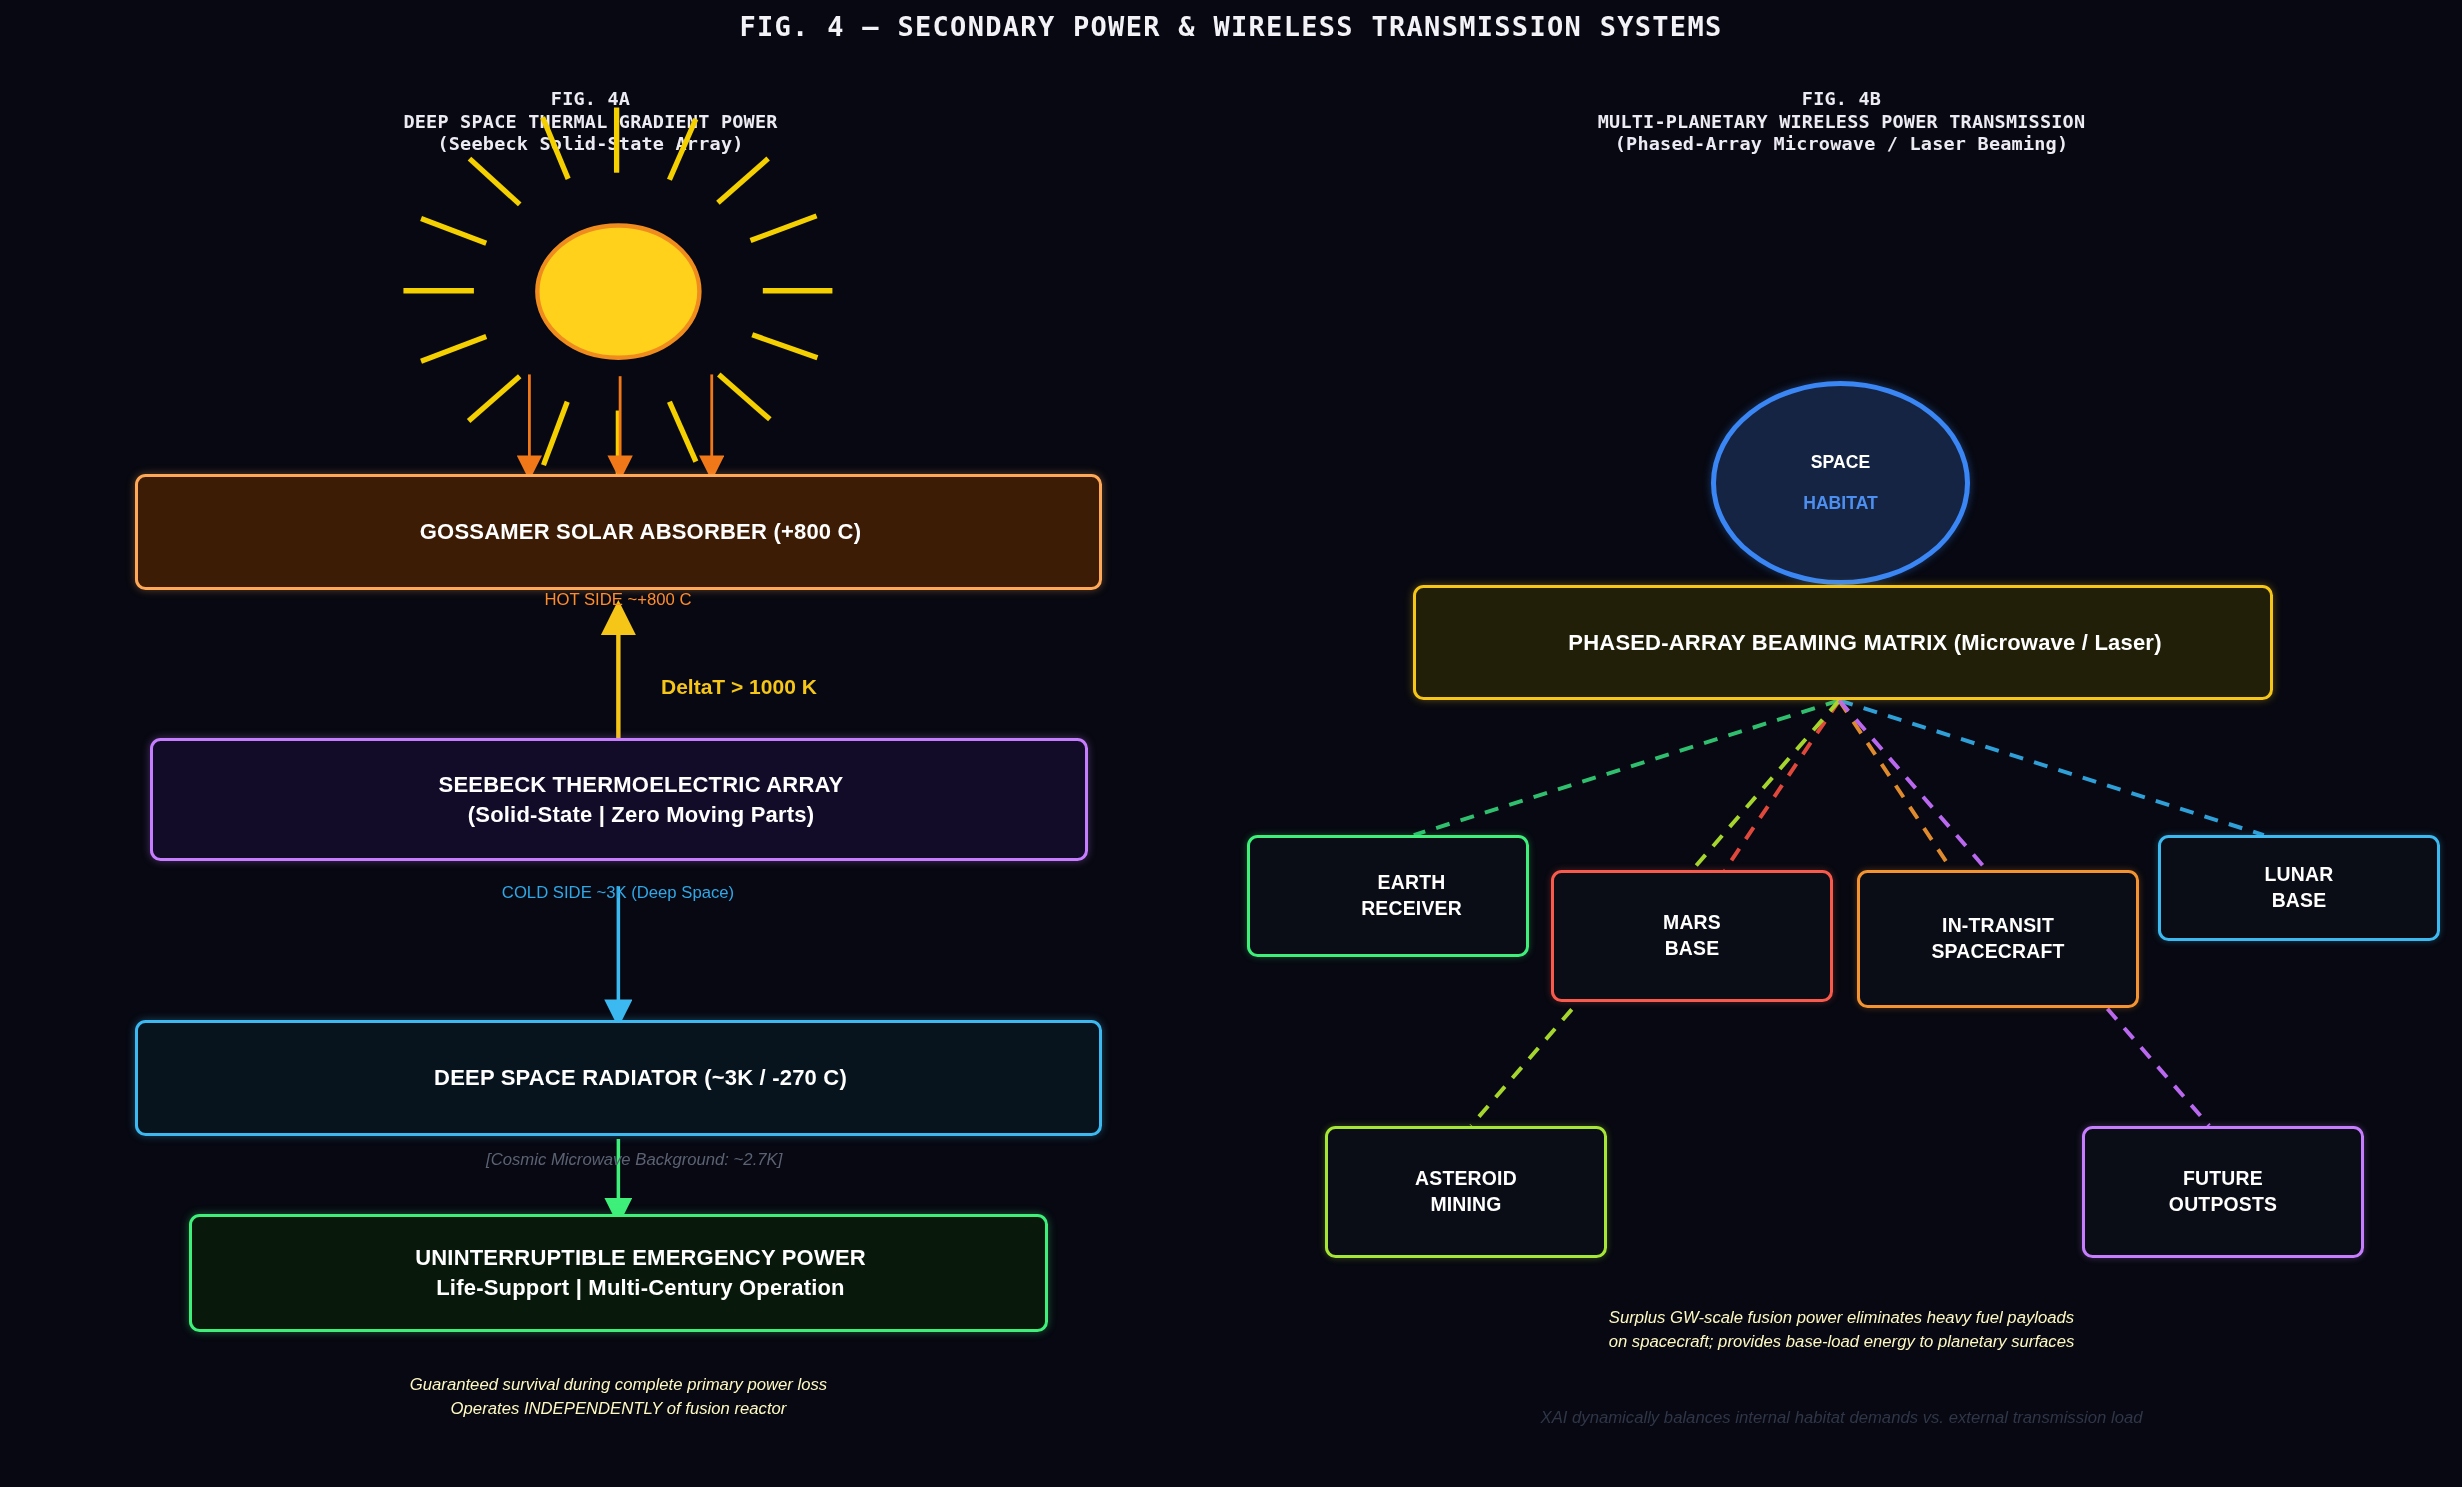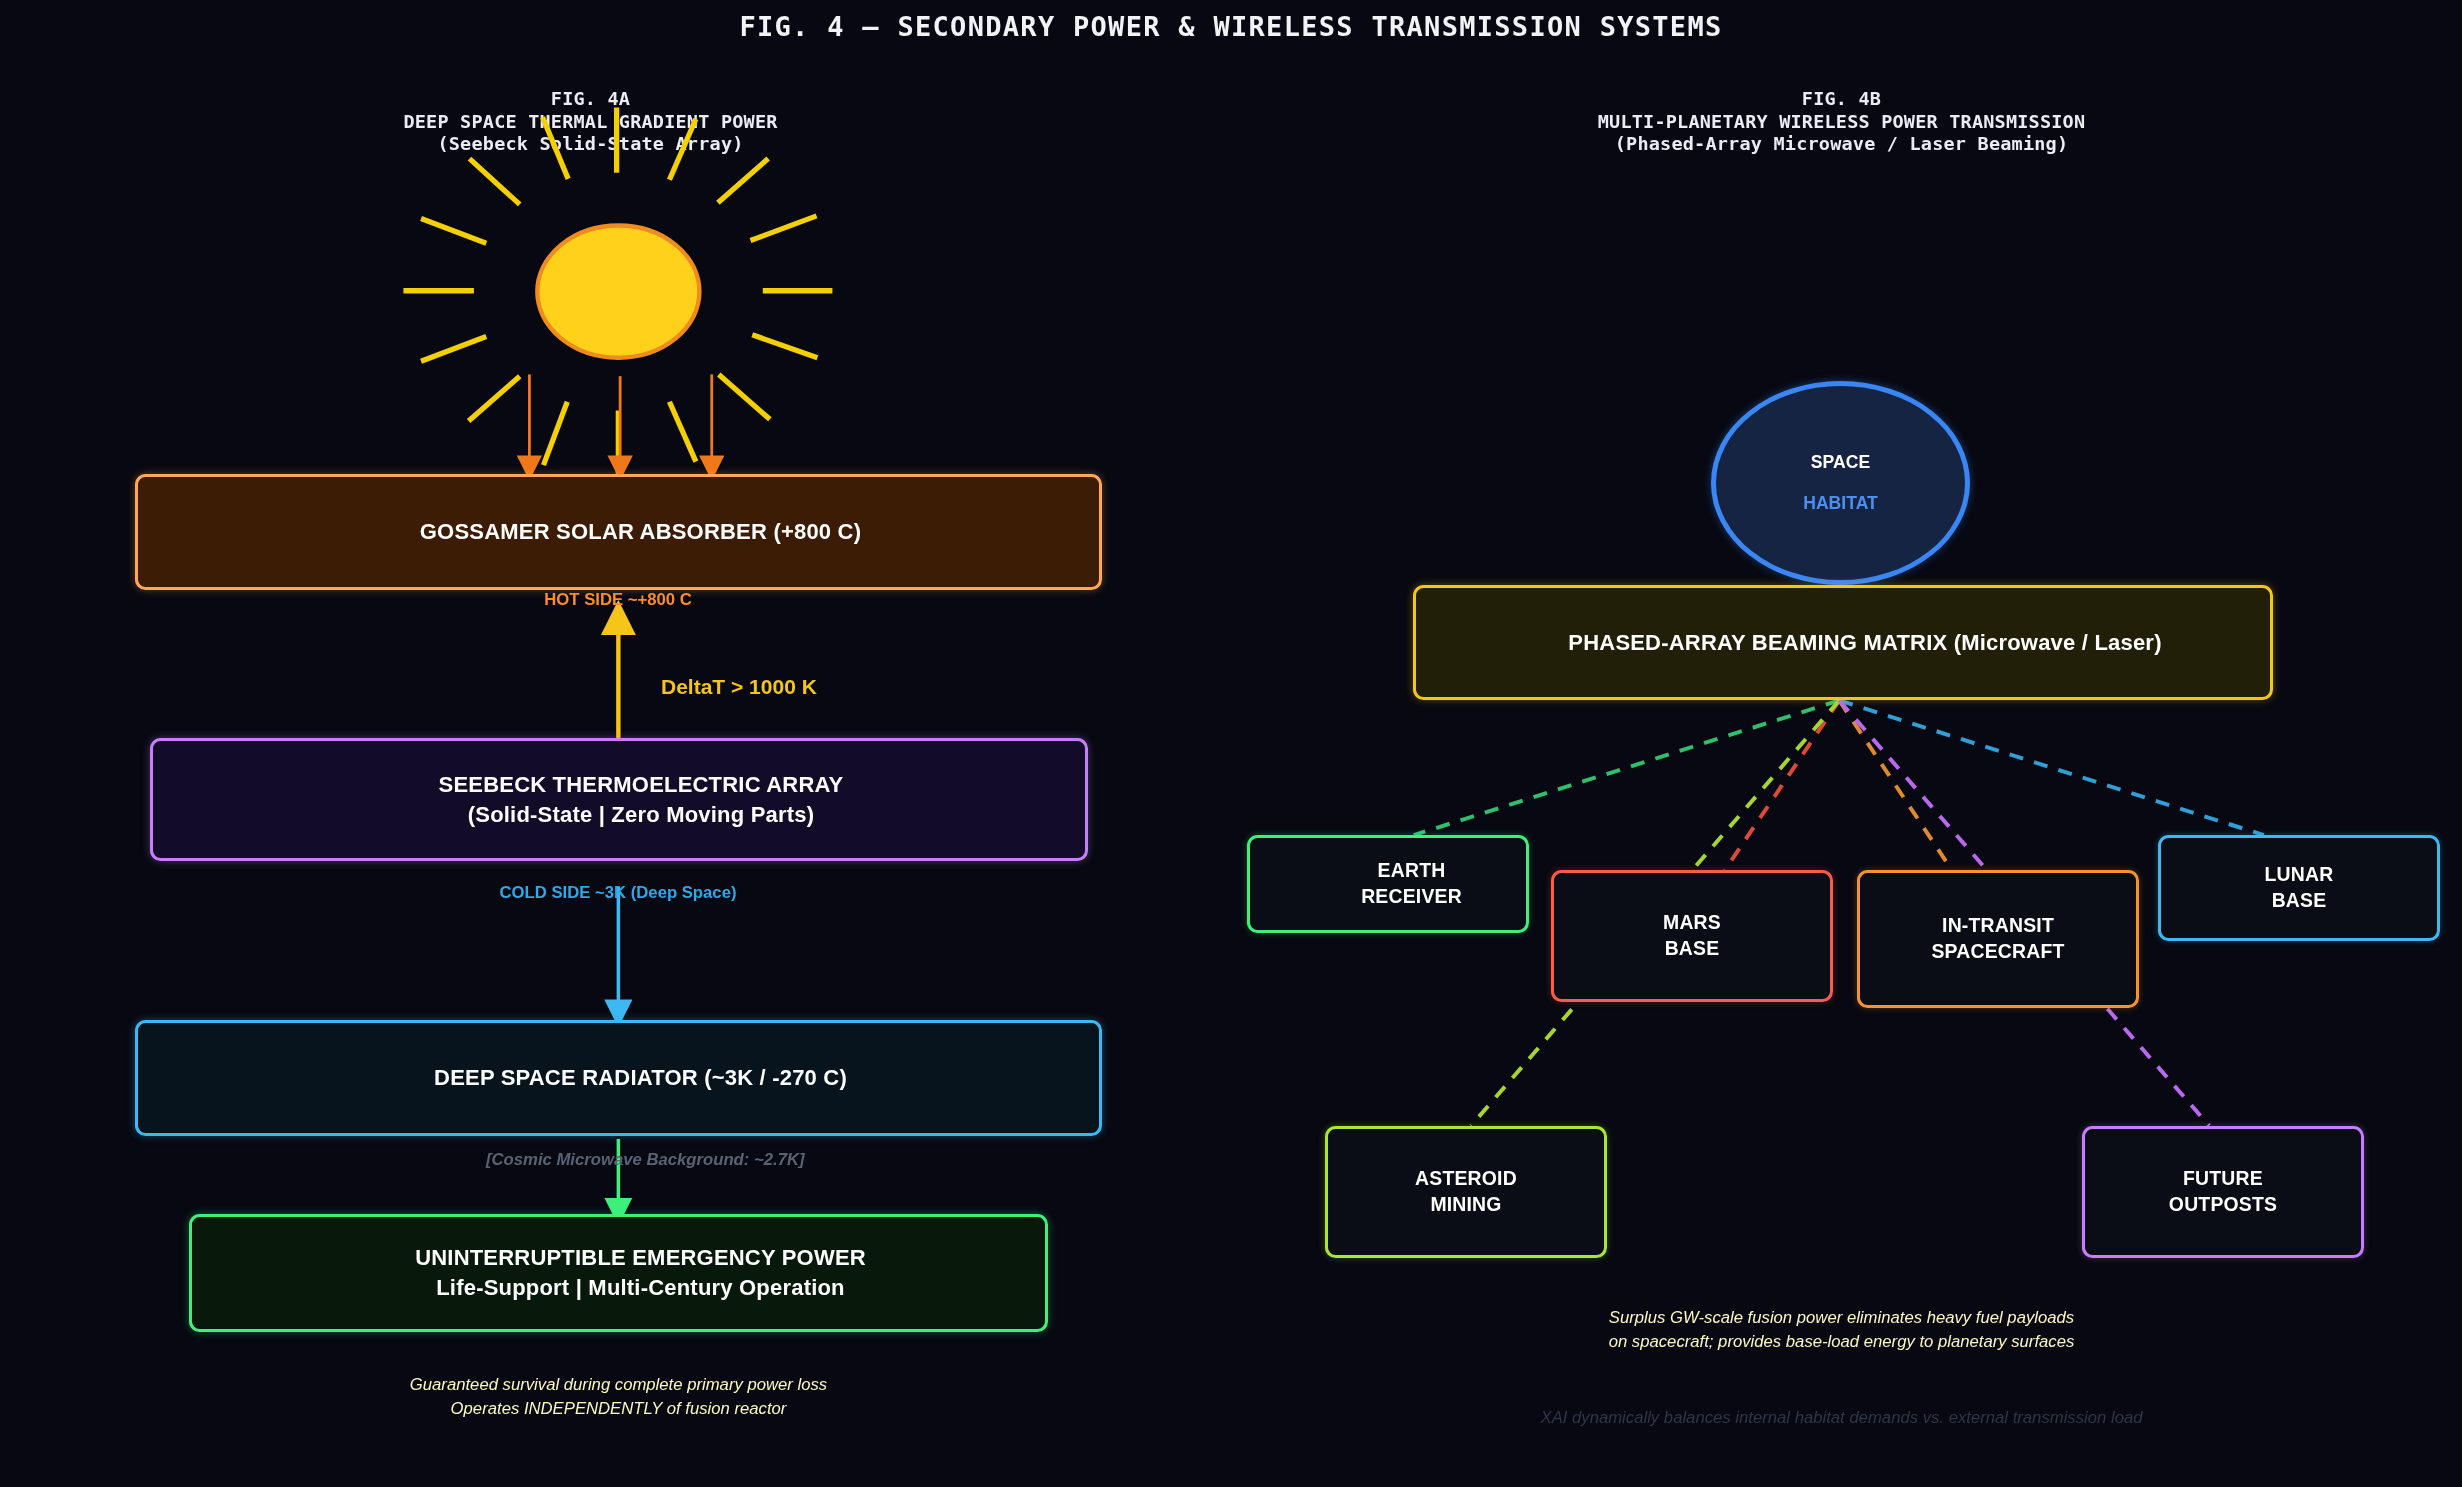--- a/index.html
+++ b/index.html
@@ -38,21 +38,21 @@
 
   .wide{border-width:3.5px;border-style:solid;padding-left:44px;}
   .wide .t1{font-size:22px;line-height:1.35;}
   .wide .t2{font-size:22px;line-height:1.35;text-align:right;}
 
   .recv{border-width:3.5px;border-style:solid;}
   .recv .t1{font-size:19.4px;line-height:1.32;}
   .recv .t2{font-size:19.4px;line-height:1.32;}
 
   
-  .elabel{position:absolute;text-align:center;white-space:nowrap;font-weight:bold;}
+  .elabel{position:absolute;text-align:center;white-space:nowrap;}
   .elabel.hot{font-size:16.7px;color:#ff8c2b;}
   .elabel.cold{font-size:16.7px;color:#2fa8e8;}
   .elabel.delta{font-size:21px;font-weight:700;color:#f5c518;}
   .elabel.cmb{font-size:16.7px;font-style:italic;color:#5b6273;}
 
   .note{
     position:absolute;text-align:center;font-style:italic;line-height:1.45;
     color:#fef9c3;font-size:16.7px;white-space:nowrap;
   }
   .note.dim{color:#2f3648;}
@@ -172,21 +172,21 @@
 
   <div class="habitat" style="left:1711px;top:381px;width:259px;height:204px;border:5.3px solid #3a86f5;background:#152443;box-shadow:0 0 8.8px rgba(58,134,245,0.4);">
     <div class="hl1">SPACE</div>
     <div class="hl2">HABITAT</div>
   </div>
 
   <div class="node wide" style="left:1413px;top:585px;width:860px;height:115px;border-color:#f5c518;background:#221f08;box-shadow:0 0 8px rgba(245,197,24,0.35);">
     <div class="t1">PHASED-ARRAY BEAMING MATRIX  (Microwave / Laser)</div>
   </div>
 
-  <div class="node recv" style="left:1247px;top:835px;width:282px;height:98px;border-color:#3ef07a;background:#0b0d16;box-shadow:0 0 7px rgba(62,240,122,0.3);padding-left:47px;">
+  <div class="node recv" style="left:1247px;top:835px;width:282px;height:122px;border-color:#3ef07a;background:#0b0d16;box-shadow:0 0 7px rgba(62,240,122,0.3);padding-left:47px;">
     <div class="t1">EARTH</div>
     <div class="t2">RECEIVER</div>
   </div>
 
   <div class="node recv" style="left:1551px;top:870px;width:282px;height:132px;border-color:#fa5a4b;background:#0b0d16;box-shadow:0 0 7px rgba(250,90,75,0.3);">
     <div class="t1">MARS</div>
     <div class="t2">BASE</div>
   </div>
 
   <div class="node recv" style="left:1857px;top:870px;width:282px;height:138px;border-color:#f59331;background:#0b0d16;box-shadow:0 0 7px rgba(245,147,49,0.3);">

